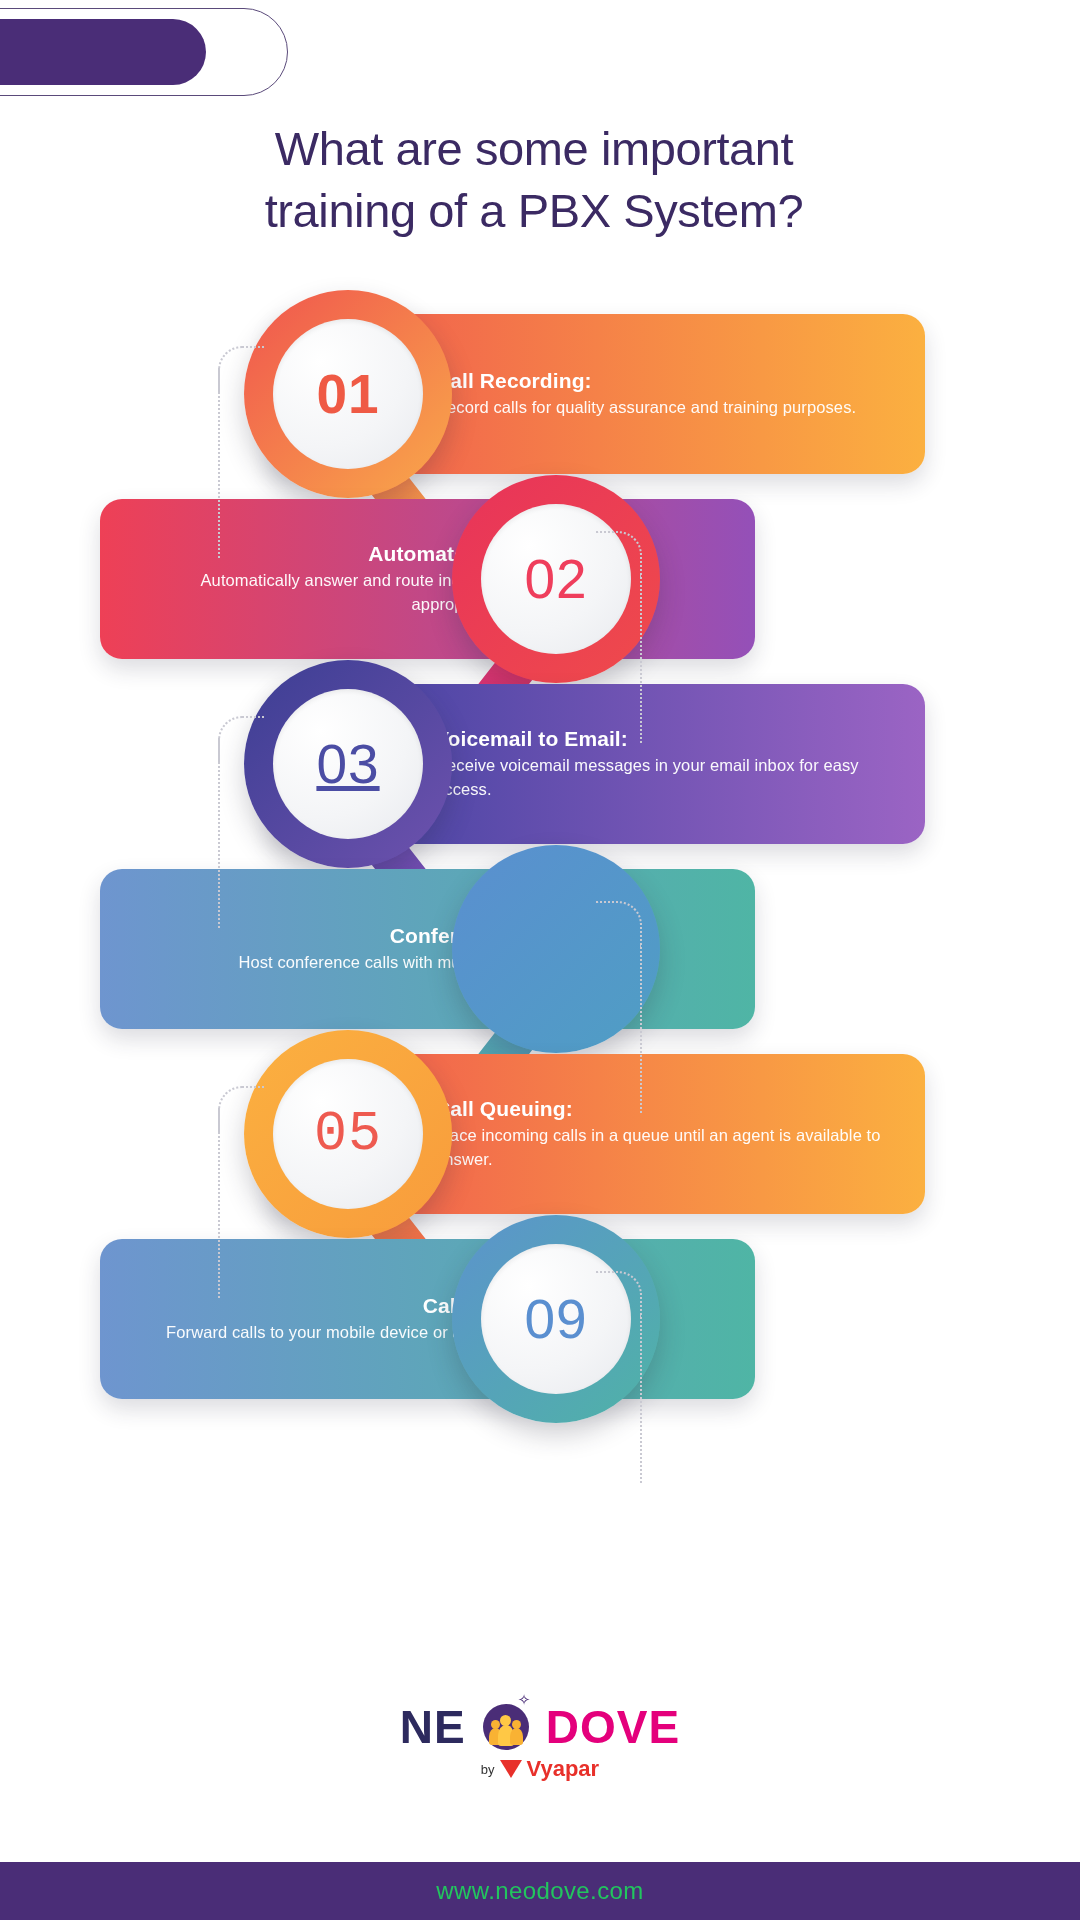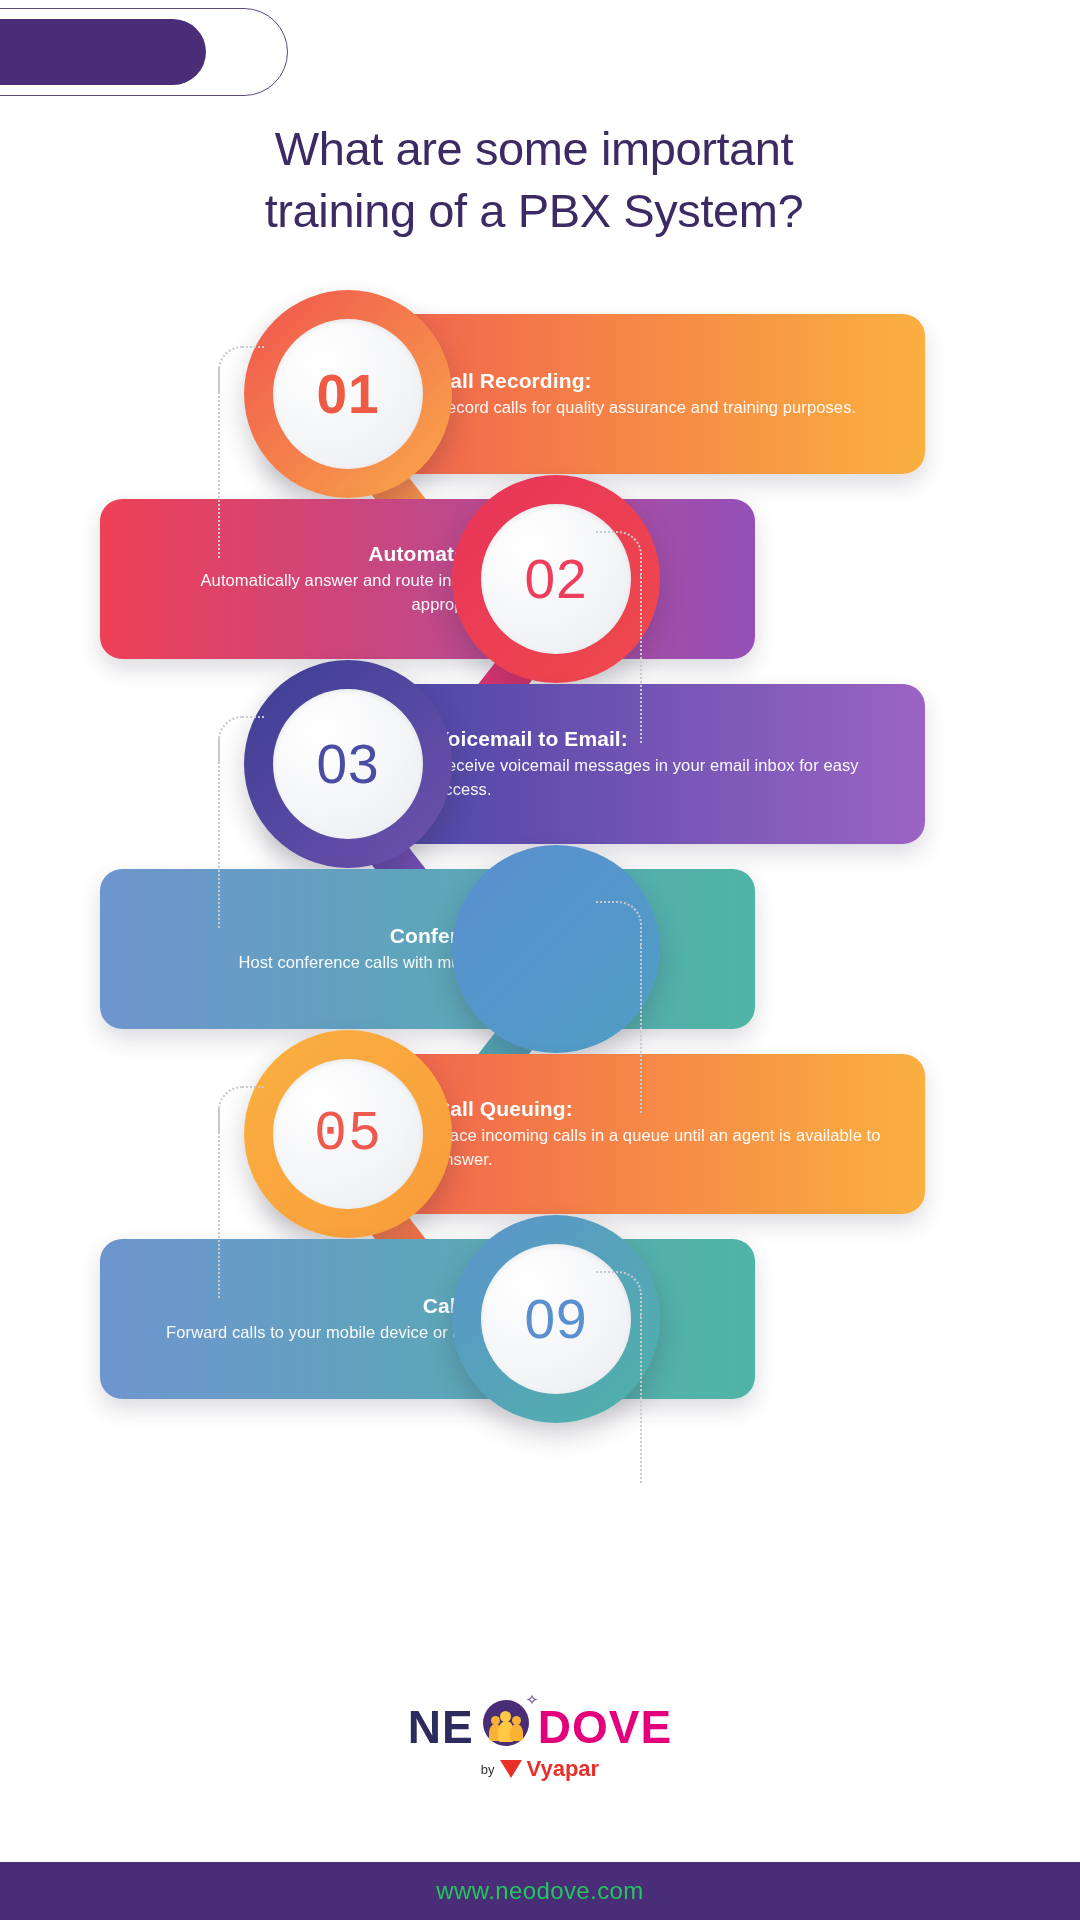--- a/index.html
+++ b/index.html
@@ -97,21 +97,21 @@
     border-right:none;
     border-left:2.2px dotted #c9c9d2;
     border-top-right-radius:0;
     border-top-left-radius:24px;
   }
 
   
   #logo-wrap {
     position:absolute; left:0; top:1700px; width:1080px; text-align:center;
   }
-  #logo { display:inline-flex; justify-content:center; gap:8px; position:relative; }
+  #logo { display:inline-flex; align-items:center; justify-content:center; gap:16px; position:relative; }
   #logo .ne {
     font-size:46px; font-weight:bold; color:#2d2a5e; letter-spacing:1px;
   }
   #logo .badge {
     width:46px; height:46px; border-radius:50%;
     background:#4a2d77; position:relative; margin:0 1px; display:inline-block;
   }
   #logo .badge .p1, #logo .badge .p2, #logo .badge .p3 {
     position:absolute; background:#f9b233; border-radius:50% 50% 3px 3px;
   }
@@ -188,21 +188,21 @@
     </div>
     <div class="step right" style="top: 684px;">
       <div class="card" style="background: linear-gradient(90deg, rgb(59, 63, 158), rgb(155, 100, 196));">
         <div class="title">Voicemail to Email:</div>
         <div class="desc">Receive voicemail messages in your email inbox for easy access.</div>
       </div>
       <div class="ribbon" style="background: linear-gradient(rgb(74, 70, 160), rgb(132, 82, 187)); left: 328px; top: 118px; transform: rotate(-38deg);"></div>
       <div class="medallion">
         <div class="ring" style="background: linear-gradient(135deg, rgb(60, 62, 147), rgb(110, 82, 174));"></div>
         <div class="inner">
-          <span class="num" style="color: rgb(75, 77, 164);">03</span>
+          <span class="num" style="color: rgb(75, 77, 164); text-decoration: underline;">03</span>
         </div>
       </div>
     </div>
     <div class="step left" style="top: 869px;">
       <div class="card" style="background: linear-gradient(90deg, rgb(110, 149, 207), rgb(79, 181, 165));">
         <div class="title">Conference Calling:</div>
         <div class="desc">Host conference calls with multiple participants.</div>
       </div>
       <div class="ribbon" style="background: linear-gradient(rgb(94, 147, 206), rgb(79, 176, 168)); left: 536px; top: 118px; transform: rotate(38deg);"></div>
       <div class="medallion">

